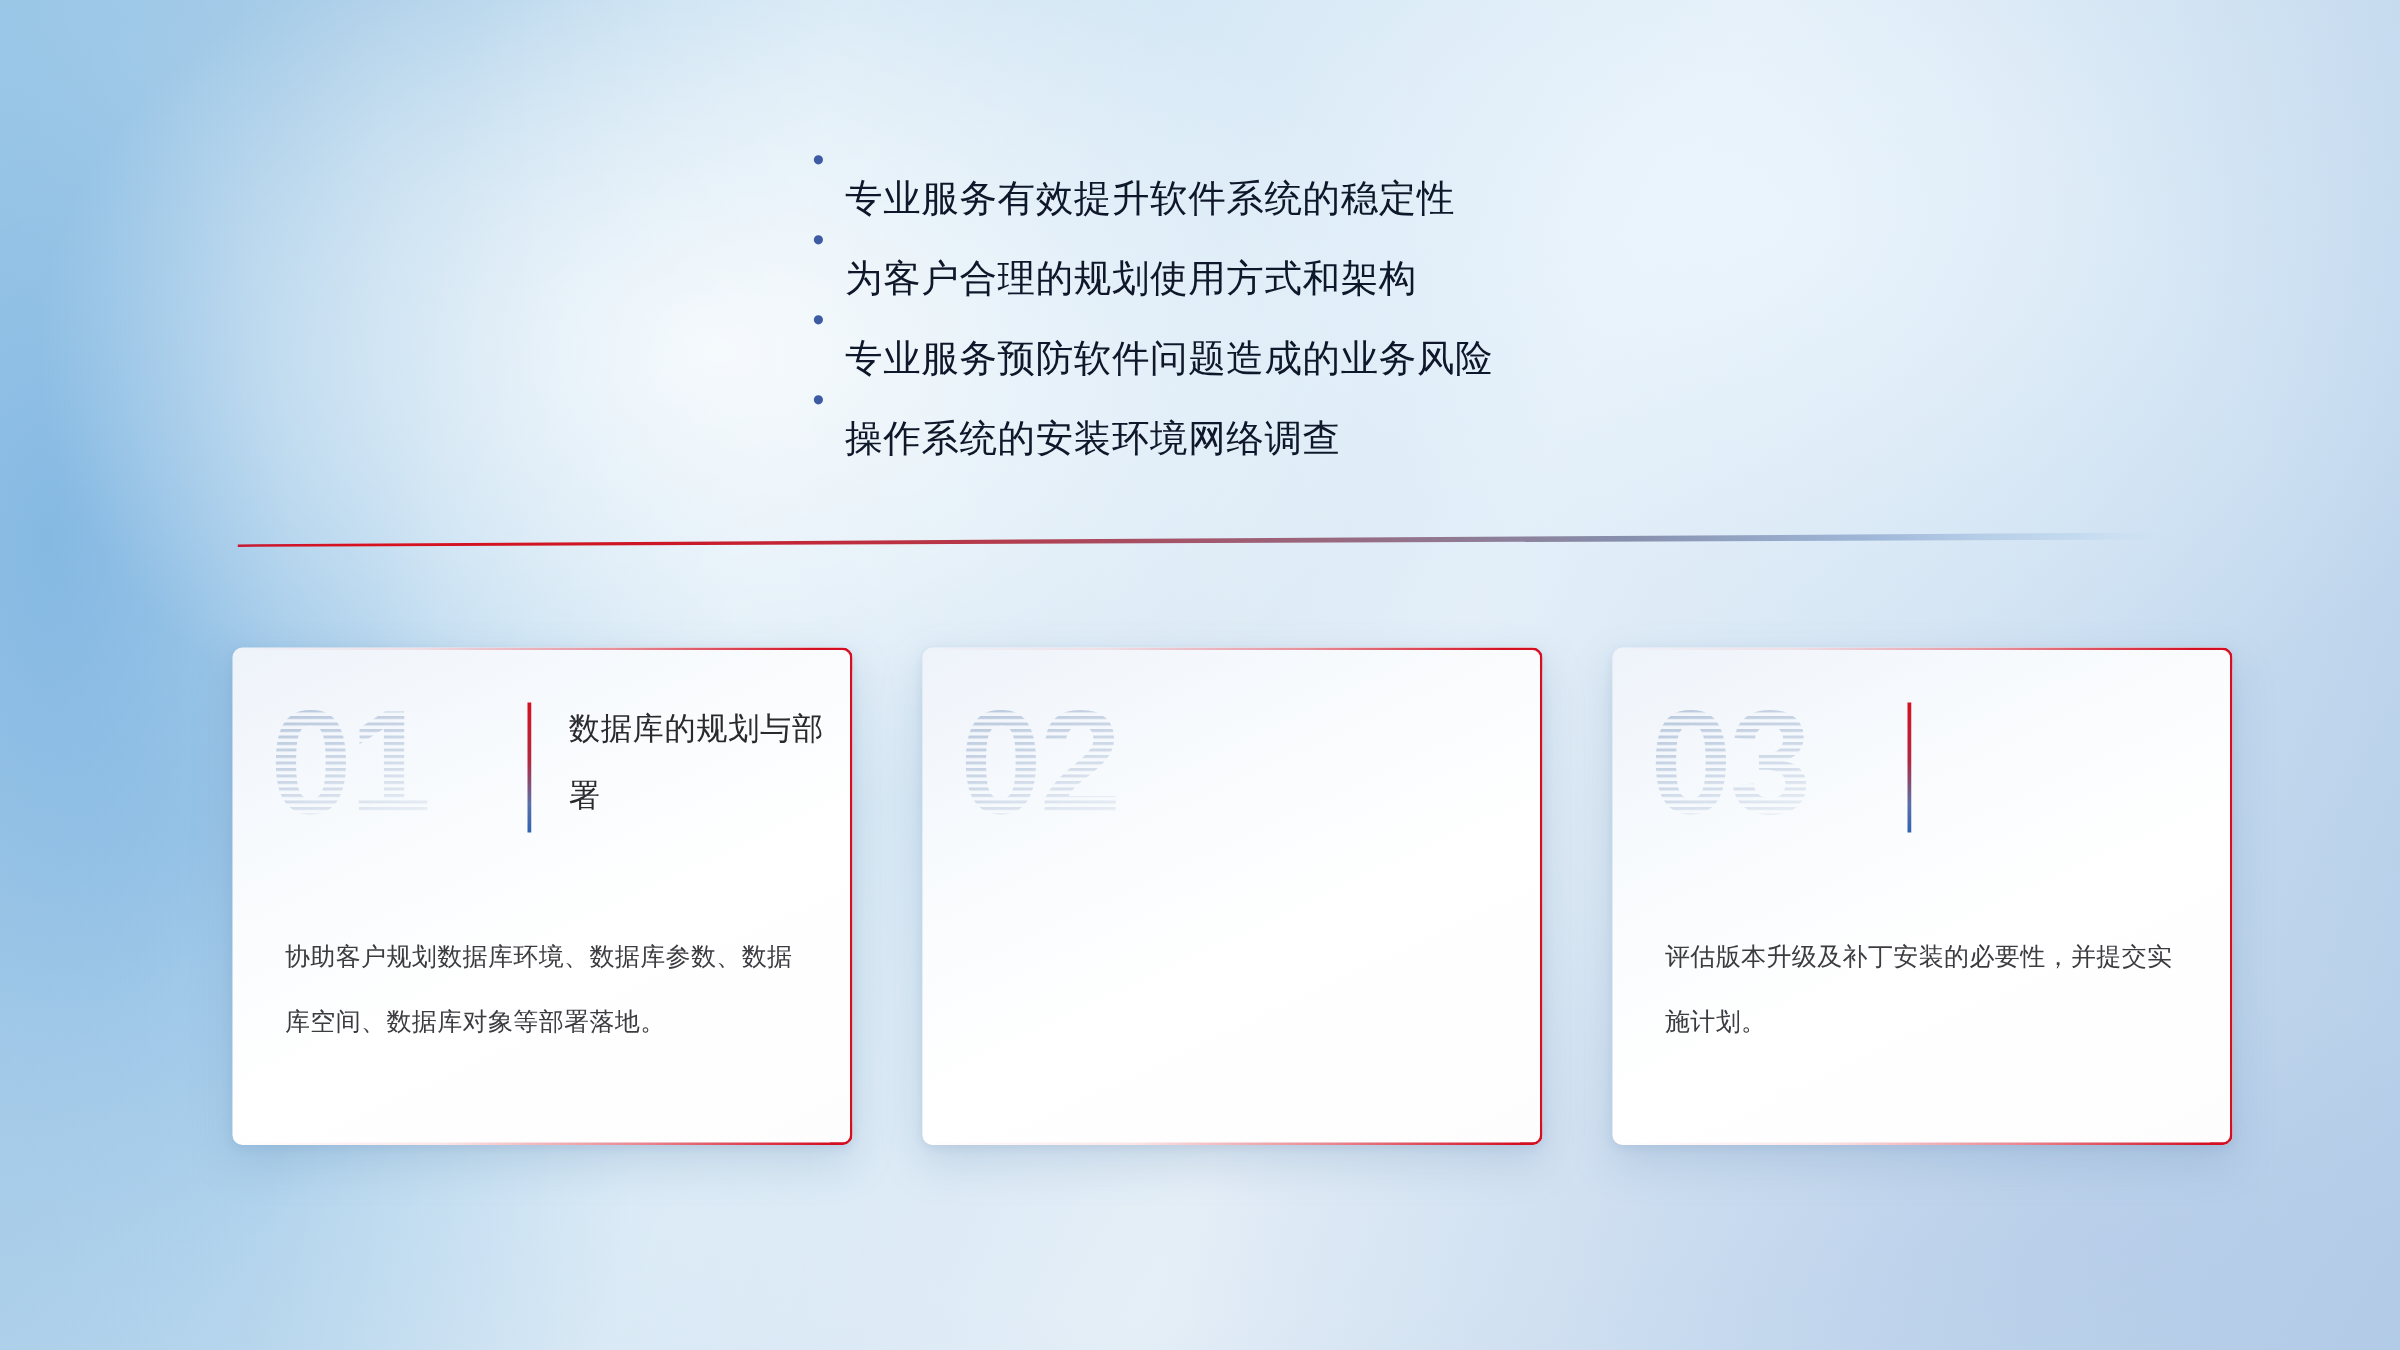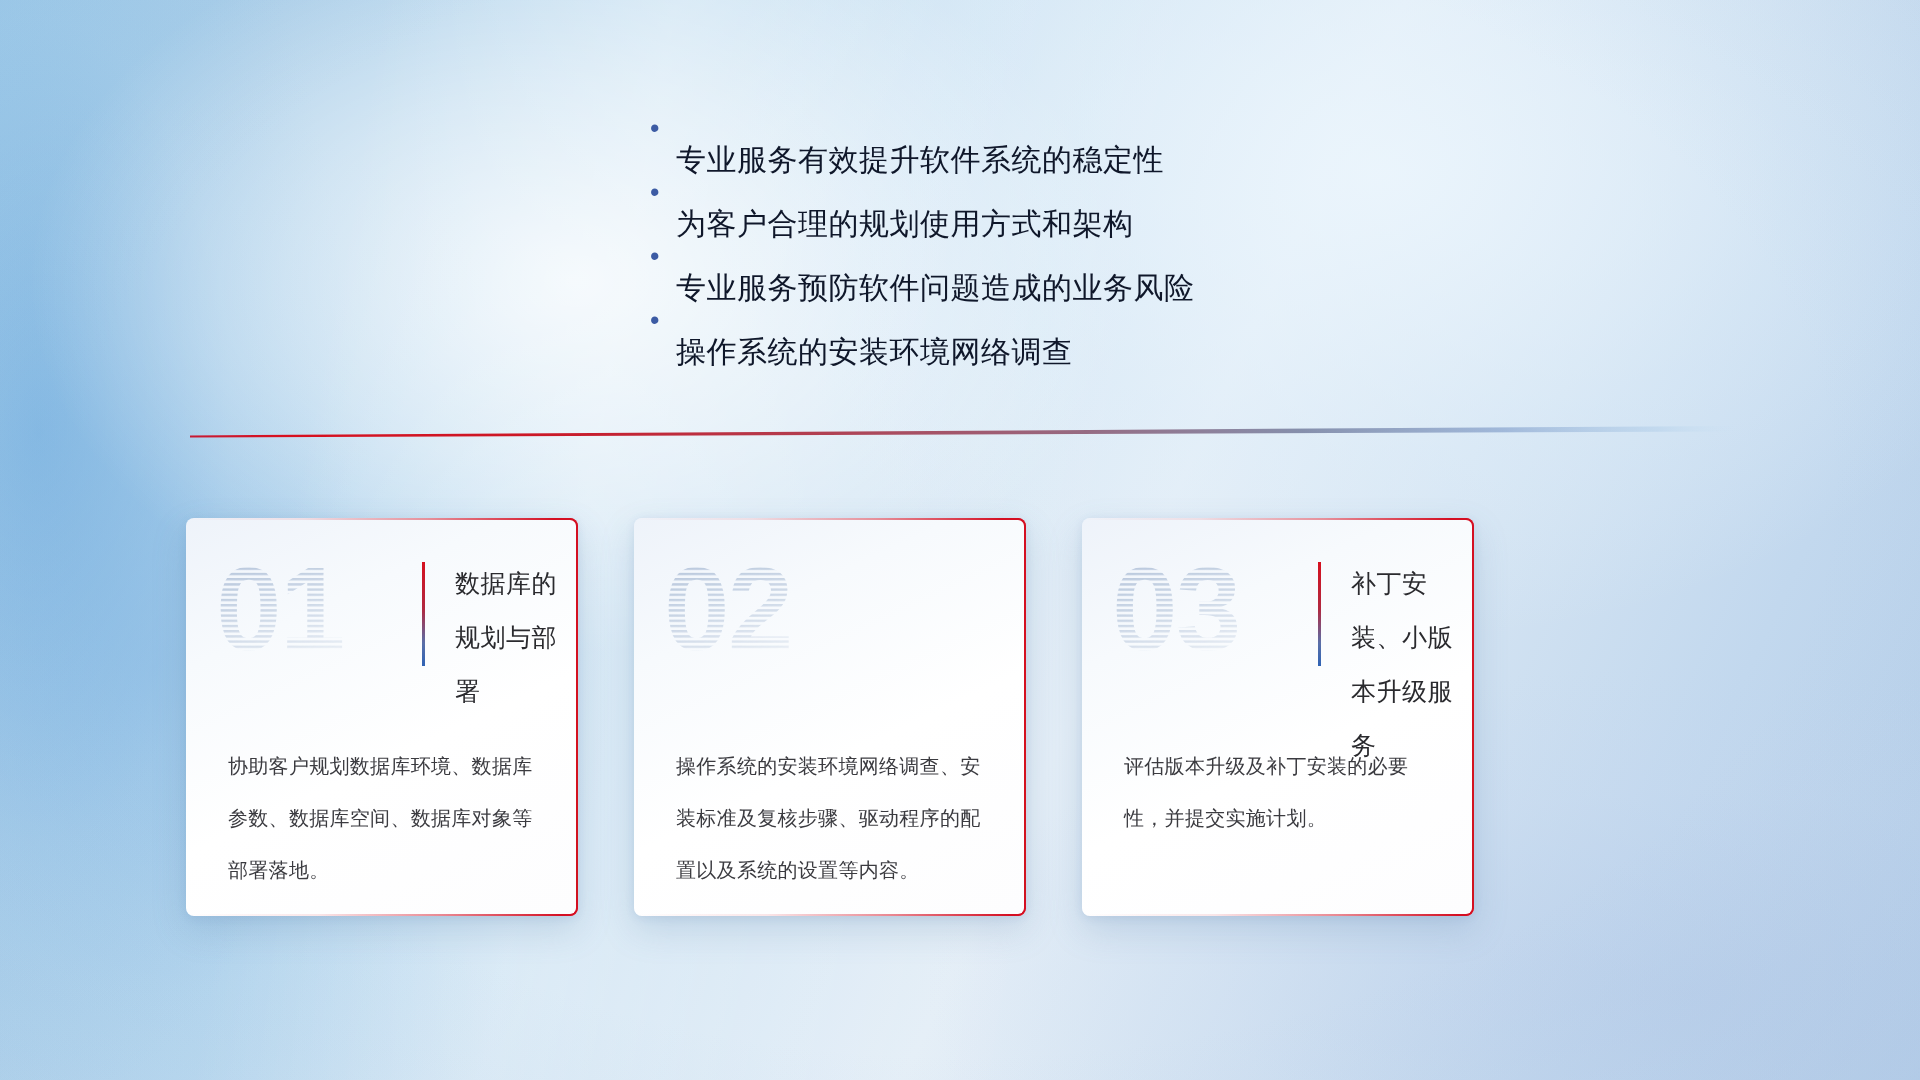--- a/index.html
+++ b/index.html
@@ -76,21 +76,21 @@
   }
   #divider svg{display:block;width:100%;height:100%;}
 
   
   #cards{
     position:absolute;left:186px;top:518px;z-index:3;
     display:flex;gap:56px;
   }
   .card{
     position:relative;
-    width:392px;height:398px;
+    width:496px;height:398px;
     border-radius:8px;
     background:linear-gradient(155deg,#eef3fa 0%,#f7fafd 26%,#ffffff 58%,#fdfdfe 100%);
     box-shadow:0 14px 34px rgba(93,130,175,.22), 0 2px 8px rgba(93,130,175,.14);
     overflow:hidden;
   }
   .card-accent{
     position:absolute;inset:0;border-radius:8px;pointer-events:none;
   }
   .card-accent .edge-right{
     position:absolute;right:0;top:0;bottom:0;width:2px;
@@ -258,21 +258,20 @@
             <mask id="numMask2">
               <rect width="160" height="116" fill="url(#numFade2)"></rect>
             </mask>
           </defs>
           <g mask="url(#numMask2)" opacity="0.70">
             <text x="0" y="98" font-family="Liberation Sans, sans-serif" font-size="118" font-weight="700" fill="url(#stripes2)" letter-spacing="-2">02</text>
           </g>
         </svg>
       </div>
     </div>
-    <div class="card-body">操作系统的安装环境网络调查、安装标准及复核步骤、驱动程序的配置以及系统的设置等内容。</div>
   </div>
 
   <div class="card">
     <div class="card-accent">
       <div class="edge-top"></div>
       <div class="edge-bottom"></div>
       <div class="edge-right"></div>
       <div class="corner-tr"></div>
       <div class="corner-br"></div>
     </div>
@@ -292,19 +291,18 @@
               <rect width="160" height="116" fill="url(#numFade3)"></rect>
             </mask>
           </defs>
           <g mask="url(#numMask3)" opacity="0.70">
             <text x="0" y="98" font-family="Liberation Sans, sans-serif" font-size="118" font-weight="700" fill="url(#stripes3)" letter-spacing="-2">03</text>
           </g>
         </svg>
       </div>
       <div class="card-title-wrap">
         <div class="title-bar"></div>
-        <div class="card-title">补丁安装、小版本升级服务</div>
       </div>
     </div>
     <div class="card-body">评估版本升级及补丁安装的必要性，并提交实施计划。</div>
   </div>
 
 </div>
 
 </body></html>

